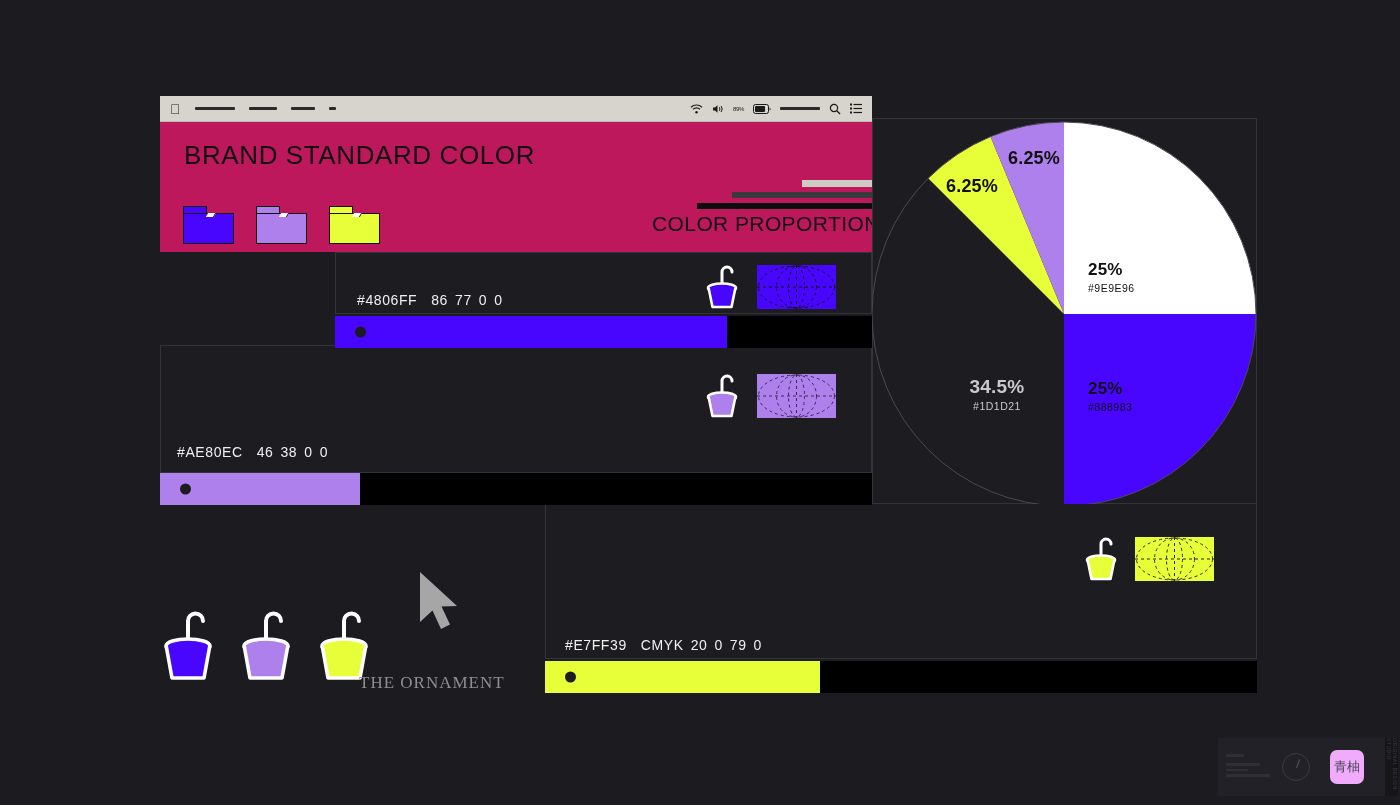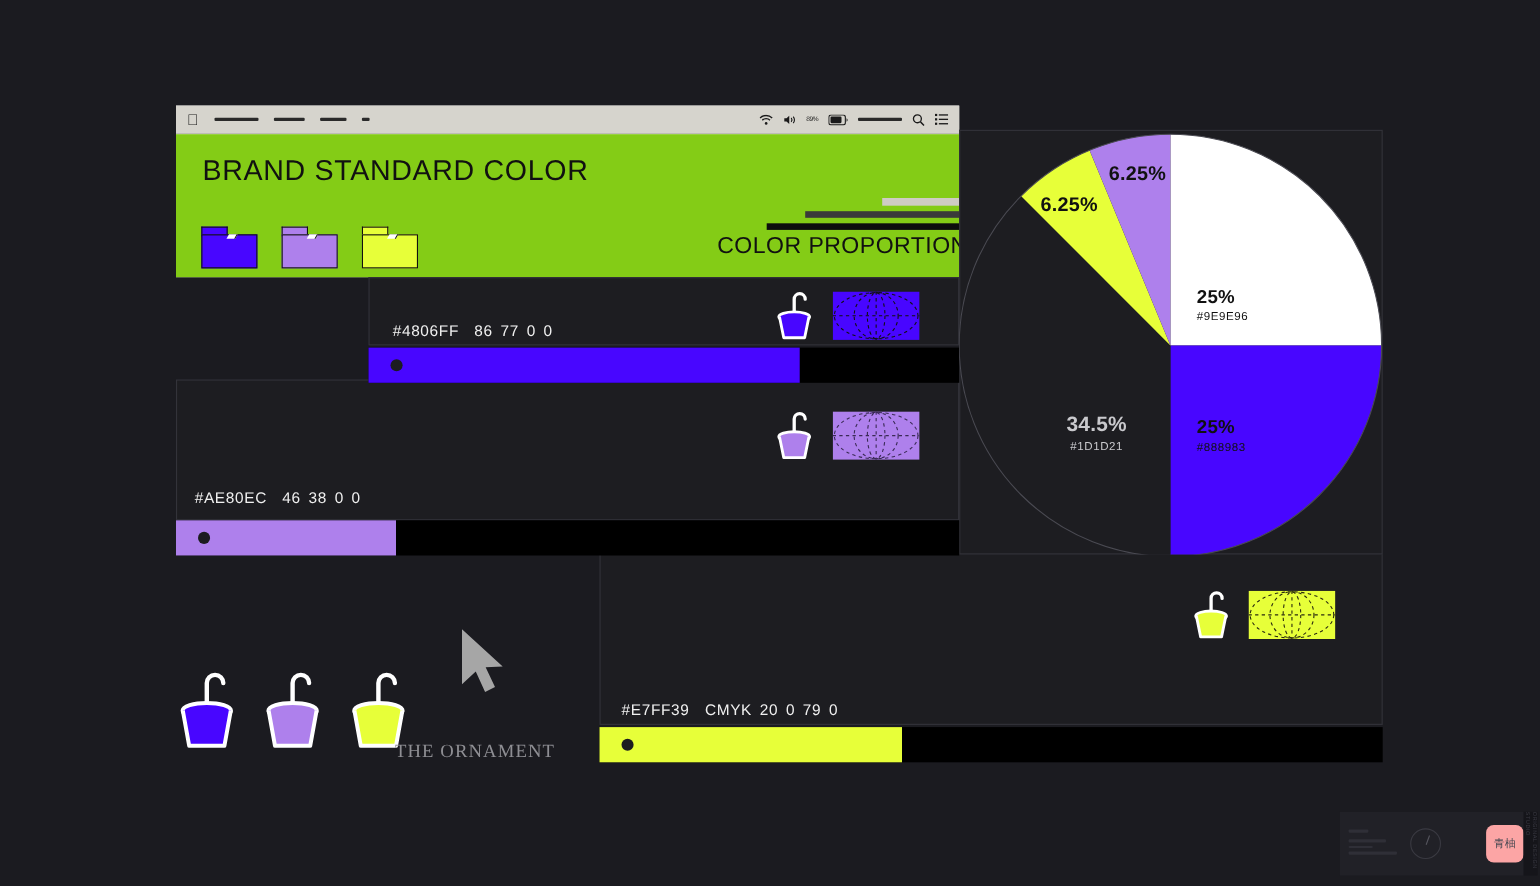--- a/index.html
+++ b/index.html
@@ -16,21 +16,21 @@
   #window{position:absolute;left:160px;top:96px;width:712px;height:156px;background:#fff;box-sizing:border-box;}
   #menubar{height:26px;background:#d6d4cd;display:flex;align-items:center;padding:0 10px;box-sizing:border-box;border-bottom:1px solid #bcbab3;}
   #menubar .apple{font-size:14px;color:#1a1a1a;line-height:1;margin-right:14px;}
   .mi{height:3px;background:#2a2a2a;margin-right:14px;border-radius:1px;}
   .mi.w1{width:40px;}.mi.w2{width:28px;}.mi.w3{width:24px;}.mi.w4{width:7px;}
   #menuright{margin-left:auto;display:flex;align-items:center;gap:9px;}
   #menuright svg{display:block;}
   .batt-pct{font-size:6px;color:#1a1a1a;letter-spacing:-.3px;font-family:"Liberation Sans",sans-serif;}
   .mline{width:40px;height:3px;background:#2a2a2a;border-radius:1px;}
 
-  #winbody{position:relative;height:130px;background:#84cc16;}
+  #winbody{position:relative;height:130px;background:#be185d;}
   #brandTitle{position:absolute;left:24px;top:18px;font-size:26px;letter-spacing:.6px;color:#111;font-weight:400;}
   #folders{position:absolute;left:23px;top:84px;display:flex;gap:22px;}
   .folder{width:51px;height:38px;position:relative;}
   .folder .tab{position:absolute;left:0;top:0;width:24px;height:9px;border:1.5px solid #111;border-bottom:none;box-sizing:border-box;}
   .folder .body{position:absolute;left:0;top:7px;width:51px;height:31px;border:1.5px solid #111;box-sizing:border-box;}
   .folder .notch{position:absolute;left:24px;top:7px;width:8px;height:4px;background:#fff;border-right:1.5px solid #111;box-sizing:border-box;transform:skewX(-30deg);}
 
   #proportion{position:absolute;right:0;top:58px;width:220px;text-align:right;}
   .pbar{margin-left:auto;border-radius:0;}
   .pbar.b1{width:70px;height:7px;background:#cfccc4;margin-bottom:5px;}
@@ -64,21 +64,21 @@
   #ornRow{position:absolute;left:158px;top:606px;display:flex;gap:18px;align-items:flex-end;}
   #ornLabel{position:absolute;left:359px;top:673px;font-size:17px;color:#8e8e93;letter-spacing:1px;font-family:Liberation Serif, serif;}
   #cursor{position:absolute;left:417px;top:570px;}
 
   
   #wm{position:absolute;left:1218px;top:738px;width:180px;height:58px;background:#212127;display:flex;align-items:center;}
   #wmTextBlock{padding:6px 8px;flex:0 0 auto;}
   .wmline{background:#2f2f37;border-radius:1px;margin-bottom:3px;}
   #wmDial{width:26px;height:26px;border-radius:50%;border:1px solid #3a3a42;margin:0 4px;position:relative;}
   #wmDial:after{content:"";position:absolute;left:50%;top:5px;width:1px;height:9px;background:#55555e;transform:rotate(20deg);transform-origin:bottom;}
-  #wmLogo{width:34px;height:34px;border-radius:7px;background:#fca5a5;margin-left:auto;margin-right:0;display:flex;align-items:center;justify-content:center;color:#4a4a54;font-size:10px;font-family:"DejaVu Sans",sans-serif;}
+  #wmLogo{width:34px;height:34px;border-radius:7px;background:#f0abfc;margin-left:auto;margin-right:21px;display:flex;align-items:center;justify-content:center;color:#4a4a54;font-size:13px;font-family:"DejaVu Sans",sans-serif;}
   #wmVert{width:13px;height:100%;background:#15151a;display:flex;align-items:center;justify-content:center;}
   #wmVert span{writing-mode:vertical-rl;font-size:5px;color:#3b3b44;letter-spacing:.5px;}
 </style>
 </head>
 <body>
 
 <div id="window">
 
   <div id="menubar">
     <span class="apple"></span>

